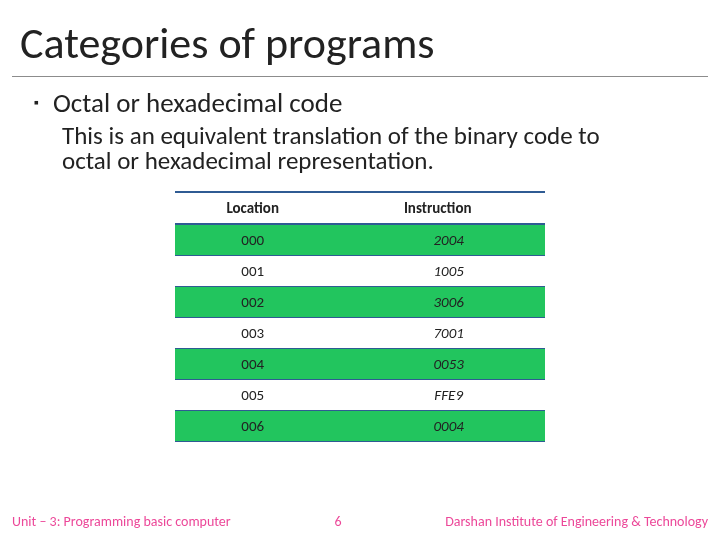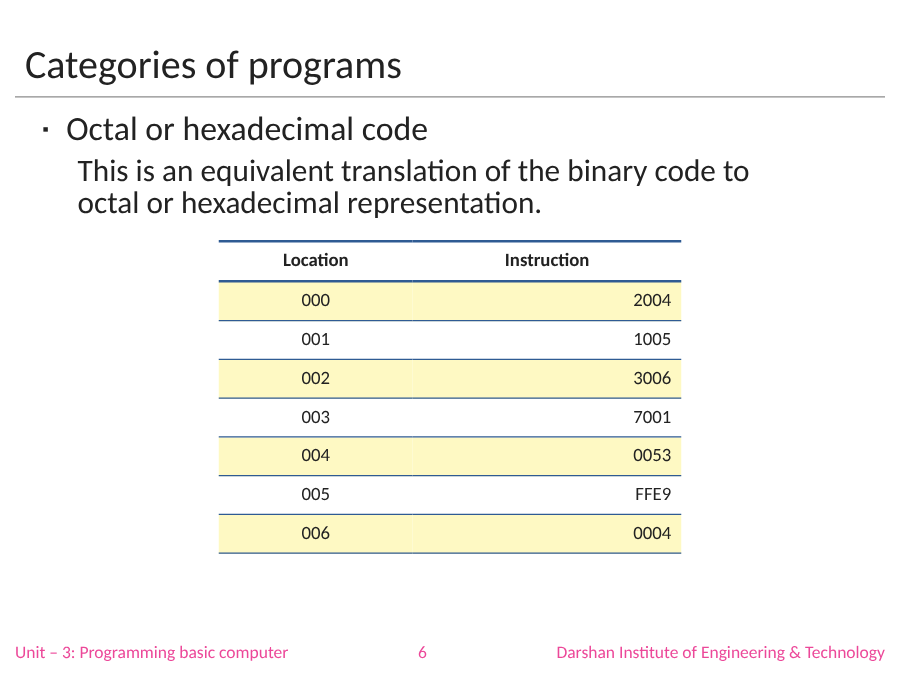--- a/index.html
+++ b/index.html
@@ -1,31 +1,31 @@
 <!DOCTYPE html>
 <html><head>
 <meta charset="utf-8">
 <style>
   * { box-sizing: border-box; margin: 0; padding: 0; }
   html, body { width: 720px; height: 540px; font-family: "Segoe UI", Calibri, Arial, sans-serif; background: #fff; color: #222; }
   .slide { position: relative; width: 720px; height: 540px; }
-  .title { font-size: 32px; font-weight: 400; color: #222; padding: 32px 20px 6px 20px; }
+  .title { font-size: 44px; font-weight: 400; color: #222; padding: 16px 20px 6px 20px; }
   .title-rule { border: none; border-top: 1px solid #8c8c8c; margin: 0 12px 6px 12px; }
   .body { padding: 6px 34px 0 34px; }
   .bullet-row { display: flex; align-items: flex-start; gap: 14px; margin-bottom: 6px; }
   .bullet-mark { font-size: 14px; line-height: 28px; color: #222; }
   .bullet-text { font-size: 27px; line-height: 28px; }
   .paragraph { font-size: 25px; line-height: 25px; padding-left: 28px; margin-top: 4px; max-width: 600px; }
   .table-wrap { margin: 18px auto 16px auto; width: 370px; }
   table { border-collapse: collapse; width: 100%; }
   th { font-weight: 700; font-size: 15px; text-align: center; padding: 6px 8px; border-top: 2px solid #2f5b93; border-bottom: 2px solid #2f5b93; }
   td { font-size: 15px; padding: 6px 8px; border-bottom: 1px solid #2f5b93; }
   td.loc { text-align: center; width: 42%; }
-  td.ins { text-align: right; padding-left: 30px; }
-  tr.band td { background: #fef9c3; }
+  td.ins { text-align: center; padding-left: 30px; font-style: italic; }
+  tr.band td { background: #22c55e; }
   .footer { position: absolute; left: 0; right: 0; bottom: 10px; display: flex; align-items: center; font-size: 14px; color: #ec4899; padding: 0 12px; }
   .footer .left { flex: 0 0 auto; }
   .footer .center { flex: 1 1 auto; text-align: center; }
   .footer .right { flex: 0 0 auto; text-align: left; }
 </style>
 </head>
 <body>
 
 <div class="slide">
 

